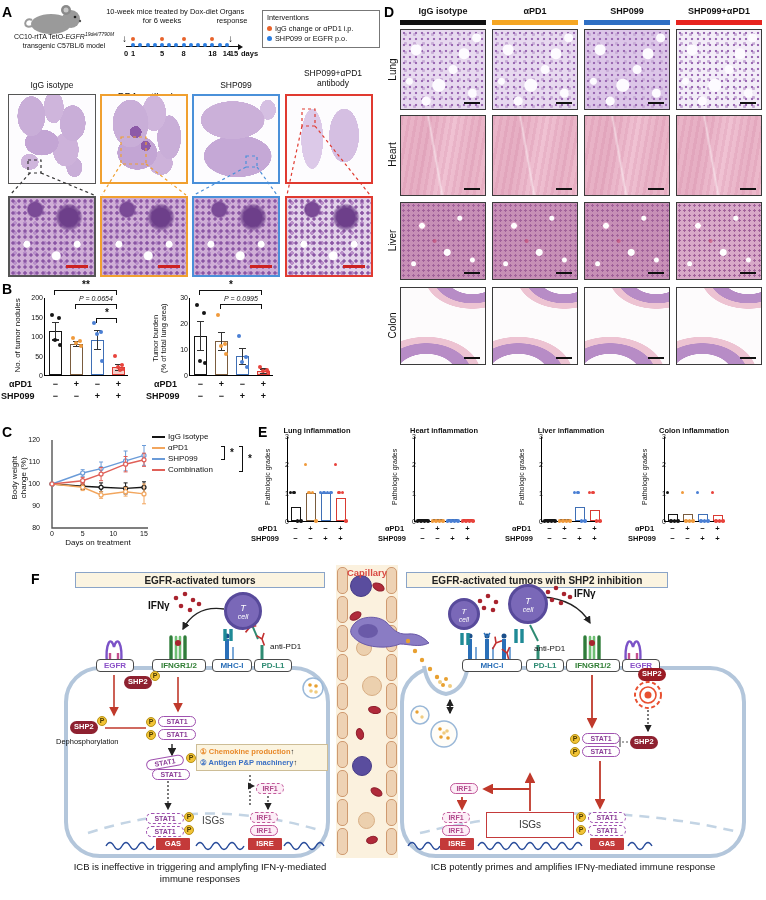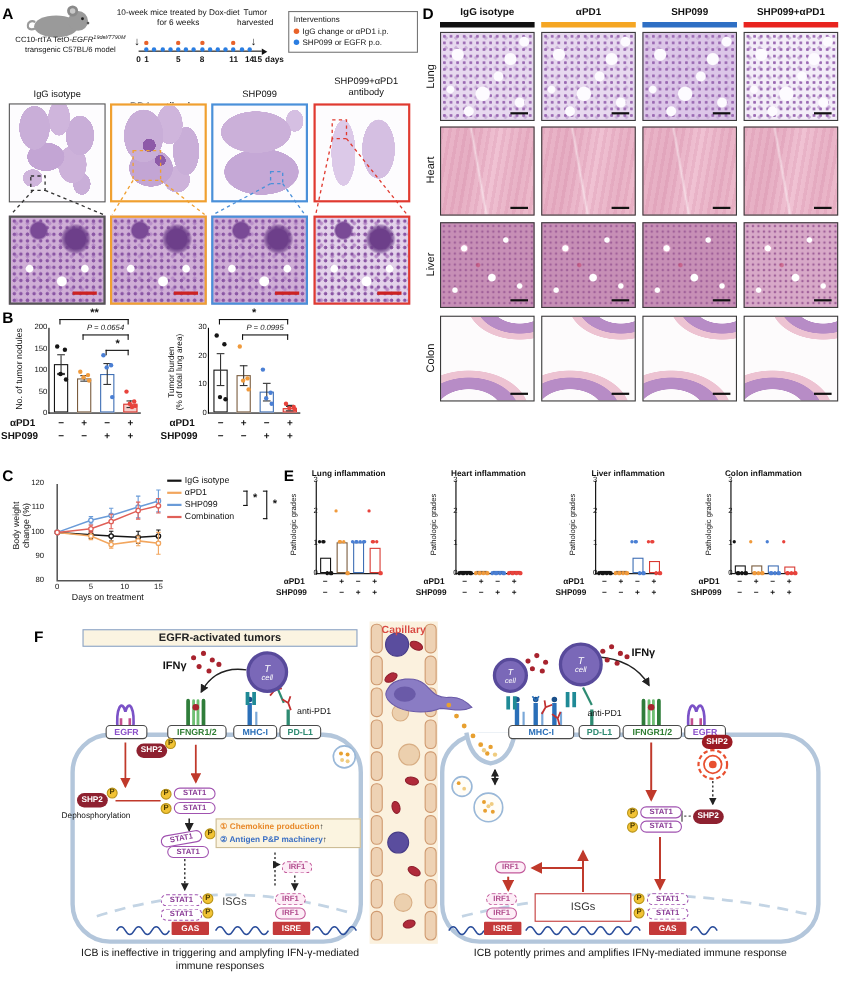--- a/index.html
+++ b/index.html
@@ -91,21 +91,21 @@
     <circle cx="42" cy="6" r="5" fill="#8a8a8a"></circle>
       <circle cx="42" cy="6" r="2.5" fill="#c8c8c8"></circle>
     <circle cx="51" cy="13" r="1.3" fill="#222"></circle>
       <circle cx="56" cy="17" r="1.2" fill="#555"></circle>
   </svg>
   <div class="txt ctr" style="left:0;top:31px;width:128px;font-size:7px">
     <span>CC10-rtTA TetO-</span><i>EGFR</i><sup style="font-size:5px"><i>19del/T790M</i></sup>
     <div>transgenic C57BL/6 model</div>
   </div>
   <div class="txt ctr" style="left:103px;top:7px;width:118px;font-size:7.5px">10-week mice treated by Dox-diet for 6 weeks</div>
-  <div class="txt ctr" style="left:206px;top:7px;width:52px;font-size:7.5px">Tumor harvested</div>
+  <div class="txt ctr" style="left:206px;top:7px;width:52px;font-size:7.5px">Organs response</div>
   <div class="axline" style="left:126px;top:46px;width:112px"></div>
   <span class="darr" style="left:122px;top:33px">↓</span>
   <span class="darr" style="left:228px;top:33px">↓</span>
   <span class="txt" style="left:241px;top:49px;font-size:7.5px;font-weight:bold">days</span>
   <div class="ivbox" style="left:262px;top:10px;width:118px">
     <div>Interventions</div>
     <div><span class="ivdot" style="background: rgb(232, 98, 42);"></span><span>IgG change or αPD1 i.p.</span></div>
     <div><span class="ivdot" style="background: rgb(42, 125, 225);"></span><span>SHP099 or EGFR p.o.</span></div>
   </div>
 
@@ -537,20 +537,21 @@
       <span class="xr xs" style="left: 48.5px; bottom: -12px;">+</span>
       <span class="xr" style="left: -37px; bottom: -22px;">SHP099</span>
       <span class="xr xs" style="left: 3.5px; bottom: -22px;">−</span>
       <span class="xr xs" style="left: 18.5px; bottom: -22px;">−</span>
       <span class="xr xs" style="left: 33.5px; bottom: -22px;">+</span>
       <span class="xr xs" style="left: 48.5px; bottom: -22px;">+</span>
     </div>
 
   <div class="pl" style="left:31px;top:571px">F</div>
   <div class="fhdr" style="left:75px;top:572px;width:250px">EGFR-activated tumors</div>
+  <div class="fhdr" style="left:406px;top:572px;width:262px">EGFR-activated tumors with SHP2 inhibition</div>
 
   <div id="cap" class="abs" style="left:336px;top:565px;width:62px;height:293px;background:#fbf1de">
     <div class="bc bc-p" style="left:14px;top:10px;width:22px;height:22px"></div>
     <div class="bc bc-r" style="left:36px;top:18px;width:13px;height:8px;transform:rotate(25deg)"></div>
     <div class="bc bc-r" style="left:13px;top:47px;width:13px;height:8px;transform:rotate(-30deg)"></div>
     <div class="bc bc-t" style="left:20px;top:75px;width:16px;height:16px"></div>
     <div class="bc bc-t" style="left:26px;top:111px;width:20px;height:20px"></div>
     <div class="bc bc-r" style="left:32px;top:141px;width:13px;height:8px;transform:rotate(10deg)"></div>
     <div class="bc bc-r" style="left:18px;top:165px;width:12px;height:8px;transform:rotate(75deg)"></div>
     <div class="bc bc-p" style="left:16px;top:191px;width:20px;height:20px"></div>
@@ -799,21 +800,21 @@
     <span class="ctk r" style="left: 26px; top: 502px;">90</span>
     <span class="ctk r" style="left: 26px; top: 524px;">80</span>
     <span class="ctk" style="left: 45px; top: 530px;">0</span>
     <span class="ctk" style="left: 75.6667px; top: 530px;">5</span>
     <span class="ctk" style="left: 106.333px; top: 530px;">10</span>
     <span class="ctk" style="left: 137px; top: 530px;">15</span>
     <span class="ttk" style="left: 120px; top: 49px;">0</span>
     <span class="ttk" style="left: 127.2px; top: 49px;">1</span>
     <span class="ttk" style="left: 156px; top: 49px;">5</span>
     <span class="ttk" style="left: 177.6px; top: 49px;">8</span>
-    <span class="ttk" style="left: 206.4px; top: 49px;">11</span>
+    <span class="ttk" style="left: 206.4px; top: 49px;">18</span>
     <span class="ttk" style="left: 220.8px; top: 49px;">14</span>
     <span class="ttk" style="left: 228px; top: 49px;">15</span>
     <div class="dot" style="left: 131.2px; top: 37px; background: rgb(232, 98, 42);"></div>
     <div class="dot" style="left: 160px; top: 37px; background: rgb(232, 98, 42);"></div>
     <div class="dot" style="left: 181.6px; top: 37px; background: rgb(232, 98, 42);"></div>
     <div class="dot" style="left: 210.4px; top: 37px; background: rgb(232, 98, 42);"></div>
     <div class="dot" style="left: 131.2px; top: 42.5px; background: rgb(42, 125, 225);"></div>
     <div class="dot" style="left: 138.4px; top: 42.5px; background: rgb(42, 125, 225);"></div>
     <div class="dot" style="left: 145.6px; top: 42.5px; background: rgb(42, 125, 225);"></div>
     <div class="dot" style="left: 152.8px; top: 42.5px; background: rgb(42, 125, 225);"></div>

